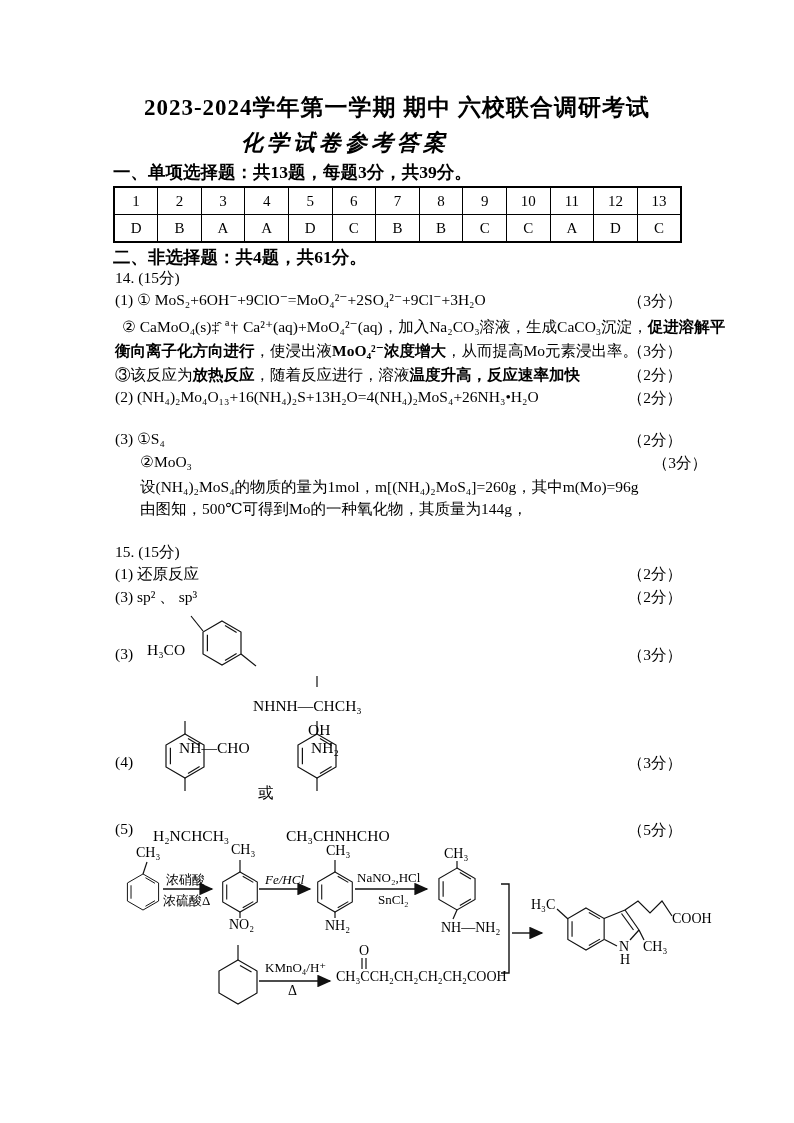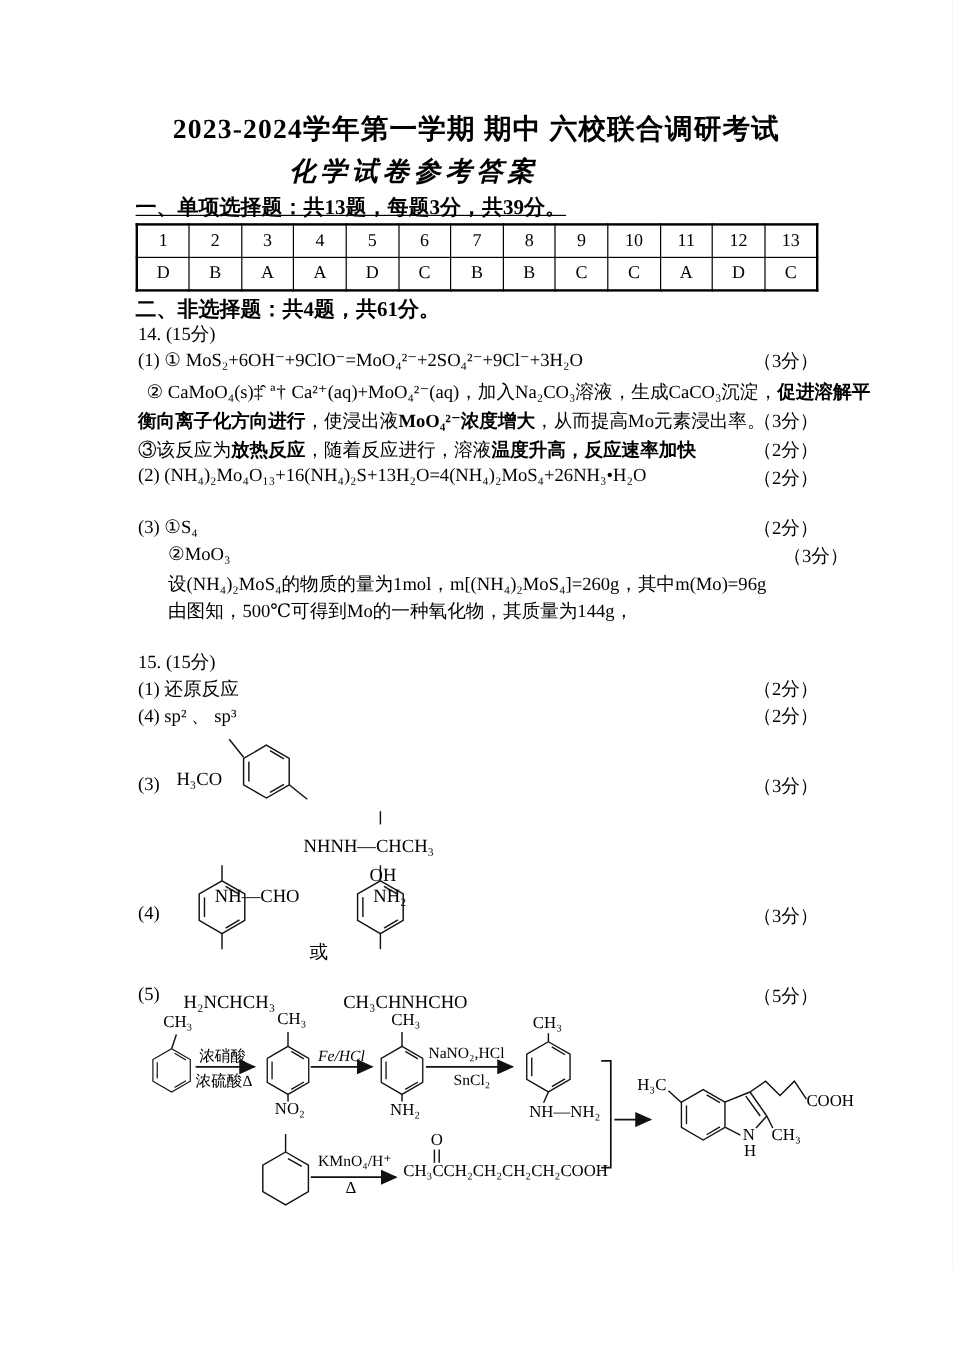--- a/index.html
+++ b/index.html
@@ -94,21 +94,21 @@
     <line x1="621.5" y1="913.5" x2="633.5" y2="930" stroke="#111" stroke-width="1.2"></line>
     <line x1="639" y1="930" x2="630" y2="940" stroke="#111" stroke-width="1.2"></line>
     <line x1="617" y1="946" x2="604.5" y2="939.5" stroke="#111" stroke-width="1.2"></line>
     <line x1="639" y1="930" x2="644" y2="940" stroke="#111" stroke-width="1.2"></line>
     <polyline points="625,910 638,901 650,913 662,901 672,916" fill="none" stroke="#111" stroke-width="1.2"></polyline>
   </svg>
 
   <div class="abs title">2023-2024学年第一学期 期中 六校联合调研考试</div>
   <div class="abs subtitle">化学试卷参考答案</div>
 
-  <div class="abs sect" style="top:160px;text-decoration:underline;">一、单项选择题：共13题，每题3分，共39分。</div>
+  <div class="abs sect" style="top:160px;">一、单项选择题：共13题，每题3分，共39分。</div>
 
   <table class="ans">
     <tbody>
         <tr>
       <td>1</td>
       <td>2</td>
       <td>3</td>
       <td>4</td>
       <td>5</td>
       <td>6</td>
@@ -185,21 +185,21 @@
   </div>
 
   <div class="abs qlabel" style="top:542px;">15. (15分)</div>
 
   <div class="row" style="top:564px;">
     <span>(1) 还原反应</span>
     <span class="score">（2分）</span>
   </div>
 
   <div class="row" style="top:587px;">
-    <span>(4)  sp² 、 sp³</span>
+    <span>(3)  sp² 、 sp³</span>
     <span class="score">（2分）</span>
   </div>
 
   <div class="row" style="top:645px;">
     <span>(3)</span>
     <span class="score">（3分）</span>
   </div>
   <span class="lbl15" style="left:147px;top:605px;">H₃CO</span>
   <span class="lbl15" style="left:253px;top:661px;">NHNH—CHCH₃</span>
   <span class="lbl15" style="left:308px;top:685px;">OH</span>

